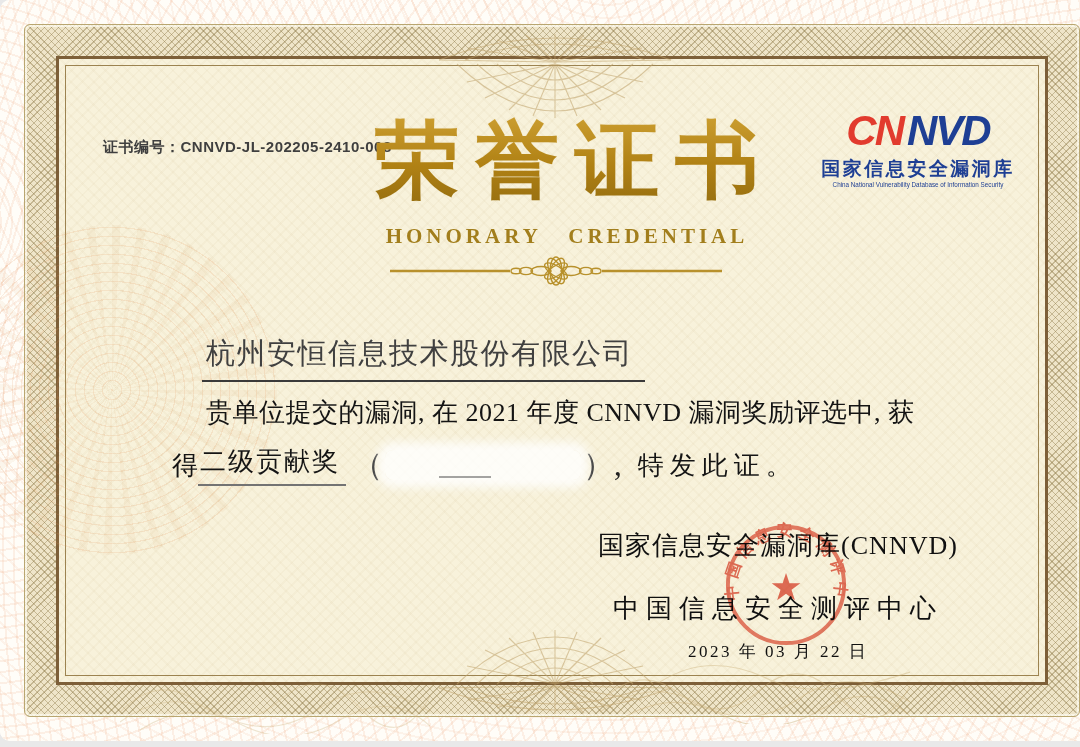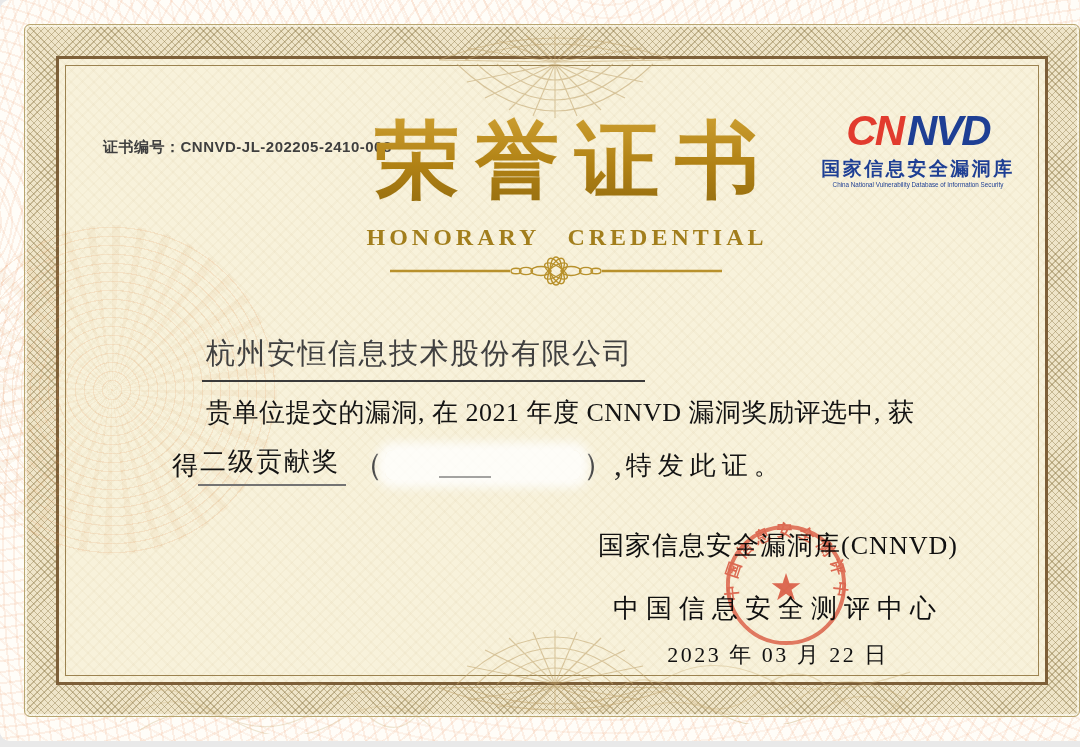--- a/index.html
+++ b/index.html
@@ -73,48 +73,48 @@
   .title{
     position:absolute;left:80px;right:50px;top:104px;margin:0;text-align:center;
     font-size:84px;font-weight:bold;letter-spacing:16px;padding-left:16px;
     color:#b08114;
     background:linear-gradient(180deg,#d8ab3c 0%,#b08114 55%,#8a660f 100%);
     -webkit-background-clip:text;background-clip:text;-webkit-text-fill-color:transparent;
     text-shadow:0 0 1px rgba(176,129,20,.15);
   }
   .subtitle{
     position:absolute;left:80px;right:50px;top:224px;text-align:center;
-    font-size:24px;font-weight:bold;color:#a27e1c;letter-spacing:4px;word-spacing:18px;
+    font-size:21px;font-weight:bold;color:#a27e1c;letter-spacing:4px;word-spacing:18px;
   }
   .divider{position:absolute;left:388px;top:254px;width:336px;height:34px;}
 
   
   .recipient{
     position:absolute;left:202px;top:334px;
     font-size:29px;color:#404040;letter-spacing:1.5px;
     border-bottom:2px solid #3a3a3a;padding:0 12px 6px 4px;
   }
   .body1{position:absolute;left:206px;top:395px;font-size:26px;color:#141414;letter-spacing:.5px;}
   .body2{position:absolute;left:172px;top:444px;font-size:26px;color:#141414;display:flex;align-items:center;}
   .award{border-bottom:2px solid #737373;padding:0 6px 5px 2px;letter-spacing:2px;}
   .paren{font-size:31px;color:#222;}
   .paren-open{margin-left:6px;}
   .blur-box{
     display:inline-block;width:196px;height:30px;margin:0 2px;position:relative;
     background:rgba(255,255,255,.8);border-radius:8px;
     box-shadow:0 0 10px 8px rgba(255,255,255,.8);
   }
   .blur-line{position:absolute;left:54px;bottom:2px;width:52px;height:0;border-bottom:2px solid rgba(90,90,90,.55);}
-  .suffix{margin-left:4px;letter-spacing:6px;}
+  .suffix{margin-left:16px;letter-spacing:6px;}
 
   
   .issuer{position:absolute;left:598px;top:528px;width:360px;text-align:center;color:#101010;}
   .issuer1{font-size:26px;letter-spacing:1px;margin-bottom:28px;}
   .issuer2{font-size:26px;letter-spacing:7px;margin-bottom:14px;}
-  .issue-date{font-size:22px;letter-spacing:2.5px;}
+  .issue-date{font-size:17px;letter-spacing:2.5px;}
 
   
   .seal{position:absolute;left:722px;top:521px;width:128px;height:128px;
     mix-blend-mode:multiply;opacity:.85;}
   .seal-text{font-size:16px;font-weight:bold;fill:var(--seal_red,#e05744);letter-spacing:5px;
     font-family:"Liberation Serif",serif;}
   .seal-star{font-size:38px;fill:var(--seal_red,#e05744);text-anchor:middle;}
   .orn-stroke{stroke:#bfa26b;fill:none;stroke-width:1.1;opacity:.55;}
   .gold-stroke{stroke:#b8912c;fill:none;}
 </style>

